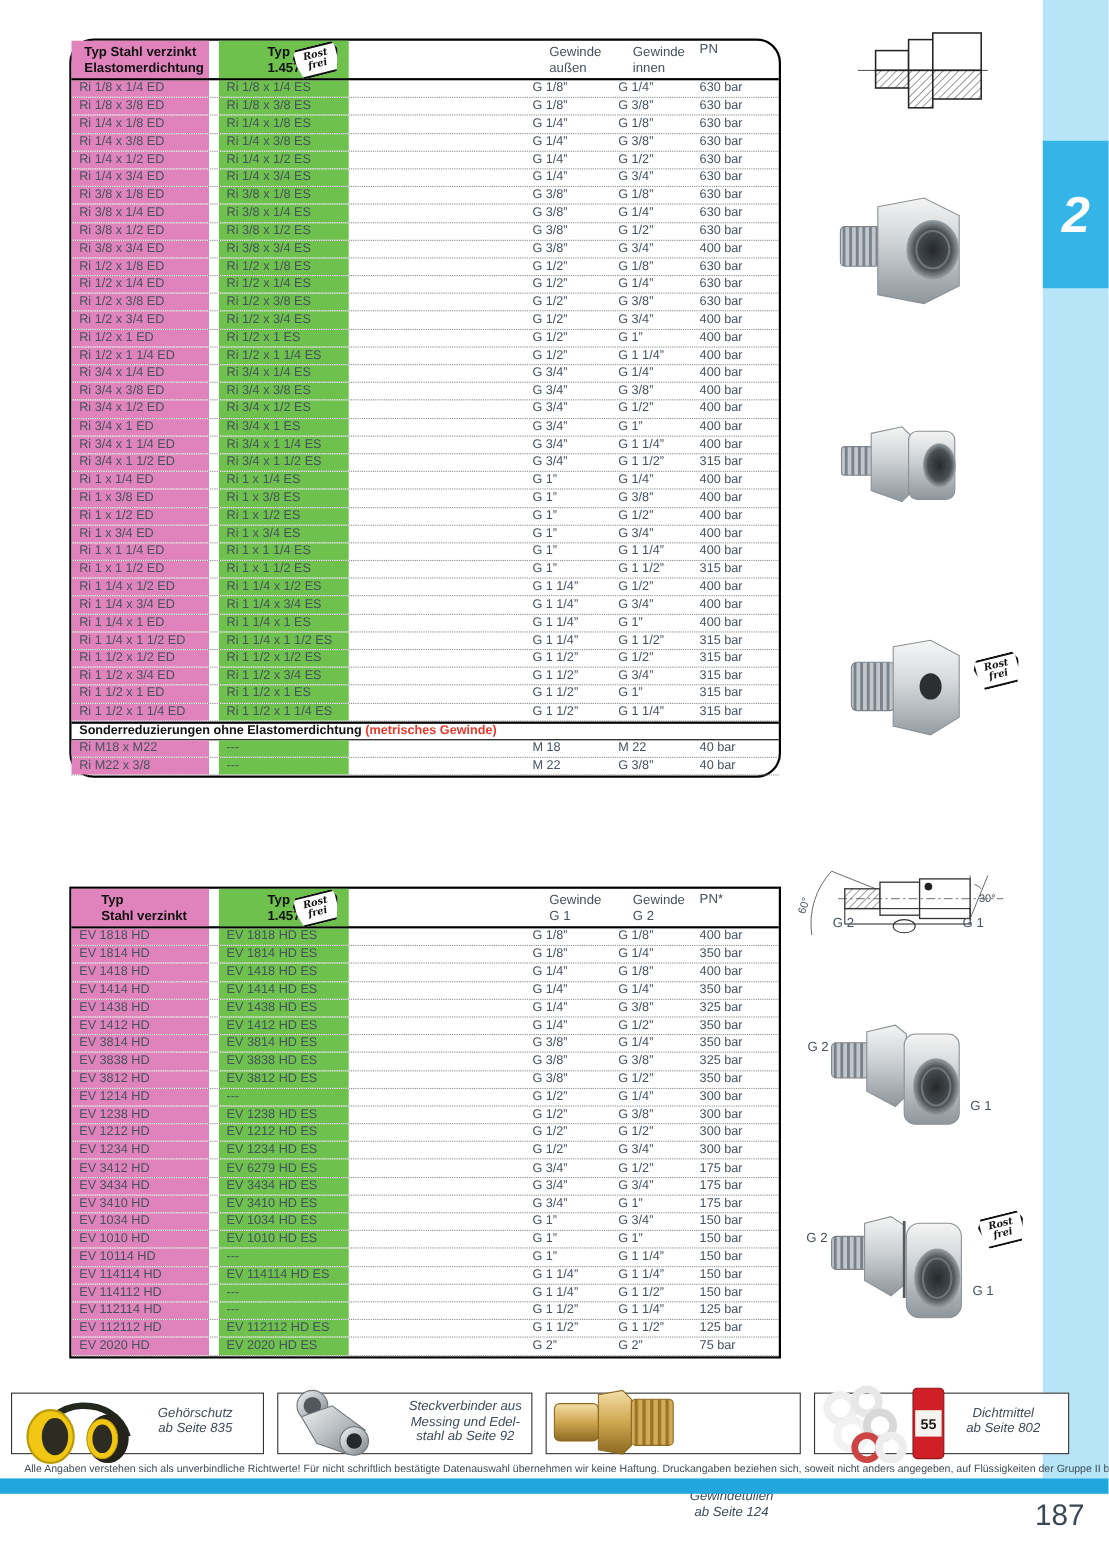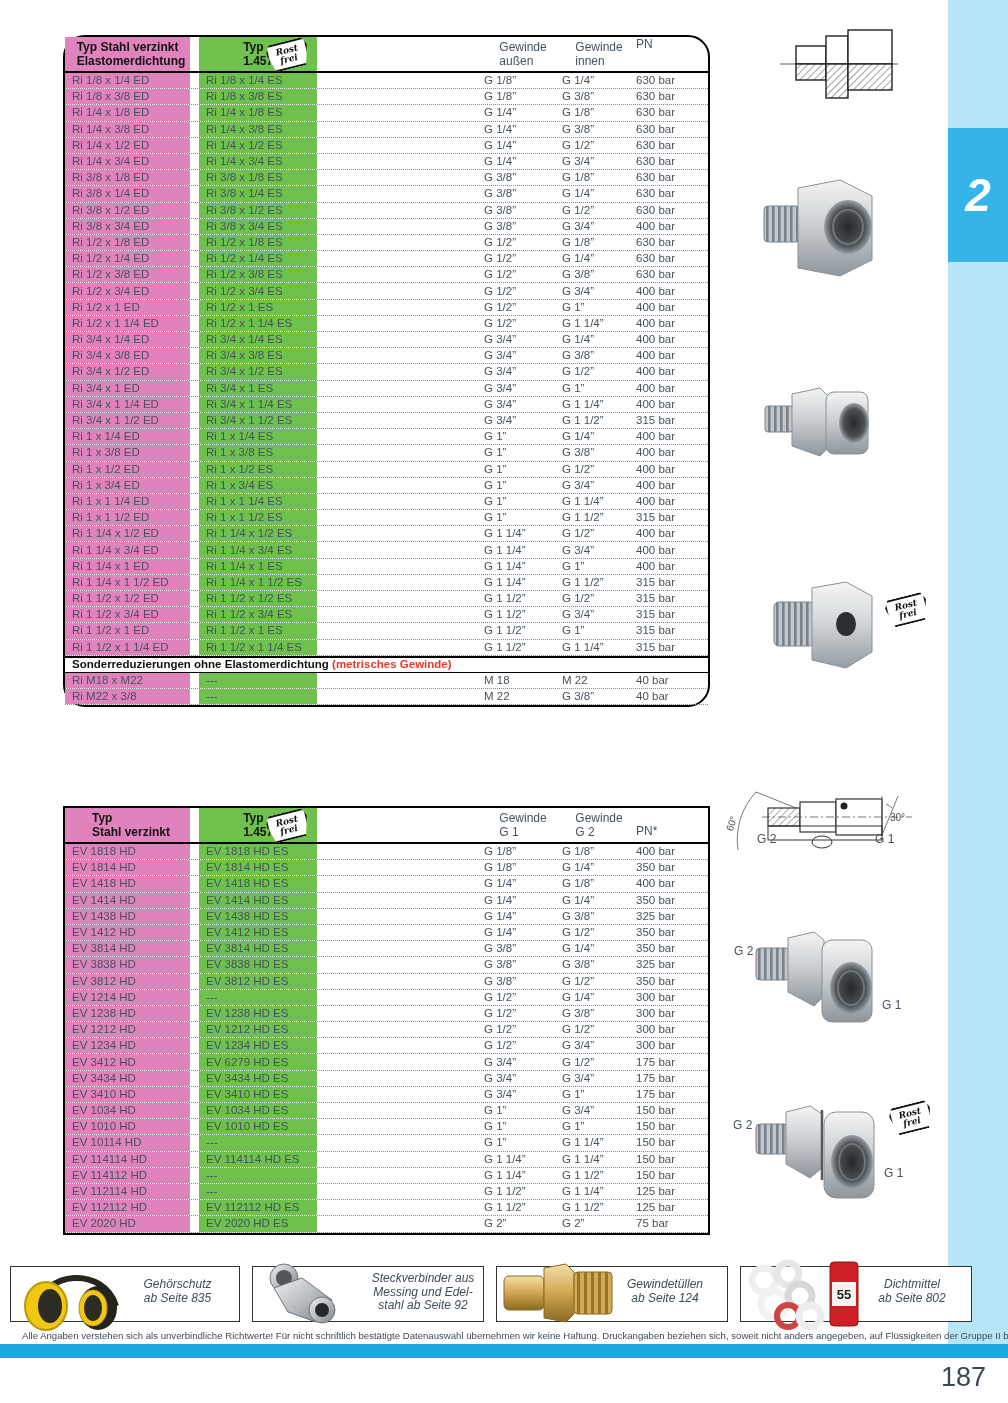--- a/index.html
+++ b/index.html
@@ -480,21 +480,21 @@
             <div>Gewinde</div>
             <div>G 1</div>
           </div>
       </div>
       <div class="cell c4 hcell" style="display:flex;">
         <div>
             <div>Gewinde</div>
             <div>G 2</div>
           </div>
       </div>
-      <div class="cell c5" style="align-items:flex-end;padding-bottom:4px;">
+      <div class="cell c5" style="align-items:flex-end;padding-bottom:18px;">
         <span>PN*</span>
       </div>
       <div class="stamp" style="left:202px;top:4px;position:absolute;">
         <span>Rost</span>
           <span>frei</span>
       </div>
     </div>
     <div>
         <div class="trow">
           <div class="cell c1">EV 1818 HD</div>
@@ -926,21 +926,21 @@
       </linearGradient>
       <pattern id="tg" width="7" height="12" patternUnits="userSpaceOnUse">
         <rect width="7" height="12" fill="#d2ab58"></rect>
           <rect width="3" height="12" fill="#9a7426"></rect>
       </pattern>
     </defs>
     <rect x="4" y="14" width="40" height="34" rx="5" fill="url(#g6)" stroke="#8d6a22"></rect>
     <polygon points="44,6 66,2 74,10 74,52 66,60 44,56" fill="url(#g6)" stroke="#8d6a22"></polygon>
     <rect x="74" y="10" width="38" height="42" rx="4" fill="url(#tg)" stroke="#8d6a22"></rect>
   </svg>
-  <div class="ftext" style="left:606px;top:1278px;width:118px;">Gewindetüllen
+  <div class="ftext" style="left:606px;top:1354px;width:118px;">Gewindetüllen
 ab Seite 124</div>
 
   <svg class="fimg" style="left:744px;top:1258px;" width="126" height="72">
     <circle cx="20" cy="22" r="12" fill="none" stroke="#efefef" stroke-width="7"></circle>
     <circle cx="44" cy="16" r="11" fill="none" stroke="#e7e7e7" stroke-width="7"></circle>
     <circle cx="30" cy="46" r="13" fill="none" stroke="#f2f2f2" stroke-width="7"></circle>
     <circle cx="56" cy="38" r="12" fill="none" stroke="#d8d8d8" stroke-width="7"></circle>
     <circle cx="44" cy="58" r="11" fill="none" stroke="#c44" stroke-width="6"></circle>
     <circle cx="66" cy="58" r="11" fill="none" stroke="#ededed" stroke-width="7"></circle>
     <rect x="86" y="4" width="28" height="64" rx="4" fill="#cf2027" stroke="#8d1418"></rect>

